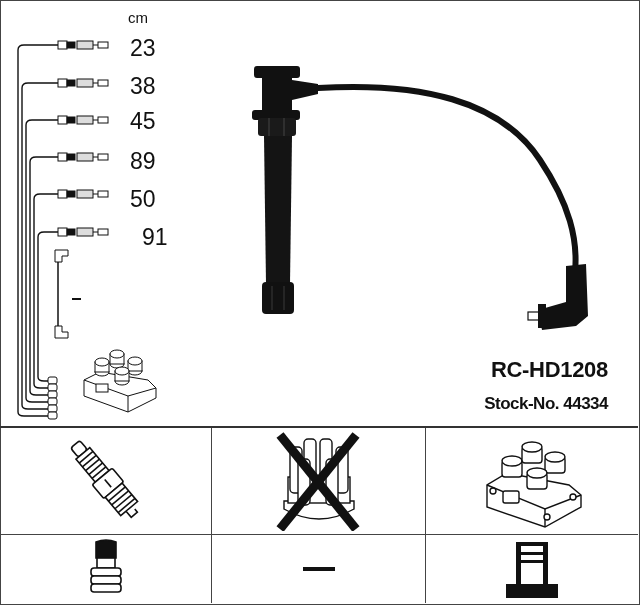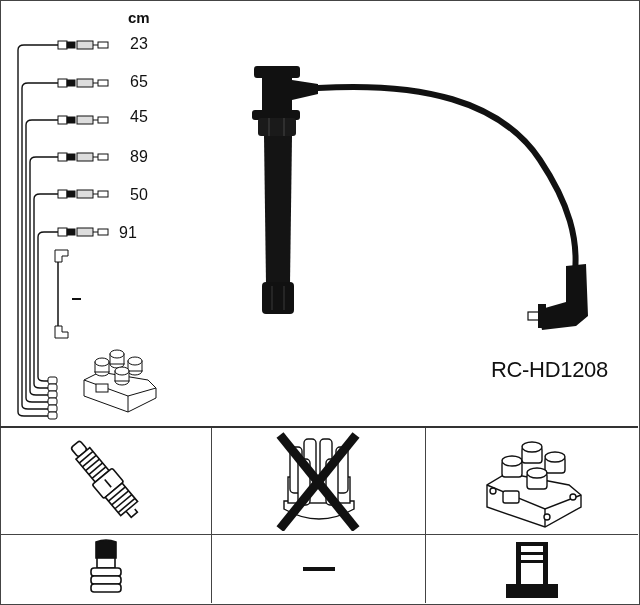--- a/index.html
+++ b/index.html
@@ -3,25 +3,25 @@
 <meta charset="utf-8">
 <style>
   html, body { margin: 0; padding: 0; background: #ffffff; }
   body { width: 640px; height: 605px; position: relative; overflow: hidden;
          font-family: "Liberation Sans", sans-serif; color: #111; }
   .frame { position: absolute; left: 0; top: 0; width: 638px; height: 603px;
            border: 1px solid #444; }
   .top-panel { position: absolute; left: 0; top: 0; width: 638px; height: 426px;
                border-bottom: 2px solid #333; }
   .unit-label { position: absolute; left: 128px; top: 9px; font-size: 15px;
-                font-weight: bold; }
-  .len-label { position: absolute; left: 130px; font-size: 16px; }
+                font-weight: normal; }
+  .len-label { position: absolute; left: 130px; font-size: 23px; }
   .svg-layer { position: absolute; left: 0; top: 0; }
   .part-no { position: absolute; right: 30px; top: 357px; font-size: 22px;
-             font-weight: normal; letter-spacing: -0.3px; }
+             font-weight: bold; letter-spacing: -0.3px; }
   .stock-no { position: absolute; right: 30px; top: 394px; font-size: 17px;
               font-weight: bold; letter-spacing: -0.5px; }
   .grid { position: absolute; left: 0; top: 428px; width: 638px; height: 175px; }
   .cell { position: absolute; border-right: 1px solid #444; border-bottom: 1px solid #444;
           box-sizing: border-box; display: flex; align-items: center; justify-content: center; }
   .cell.last-col { border-right: none; }
   .cell.last-row { border-bottom: none; }
   .dash-big { width: 32px; height: 4px; background: #111; }
   .dash-small { position: absolute; left: 72px; top: 298px; width: 9px; height: 2px; background: #111; }
 </style>
@@ -146,28 +146,29 @@
       <line x1="284" y1="286" x2="284" y2="310" stroke="#3a3a3a" stroke-width="1"></line>
 
       <path d="M566 266 L586 264 L588 316 L576 326 L542 330 L538 310 L566 302 Z" fill="#111"></path>
       <rect x="528" y="312" width="12" height="8" fill="#fff" stroke="#111" stroke-width="1.2"></rect>
       <rect x="538" y="304" width="8" height="24" fill="#111"></rect>
     </g>
   </svg>
 
   <span class="unit-label">cm</span>
   <span class="len-label" style="top:35px">23</span>
-  <span class="len-label" style="top:73px">65</span>
+  <span class="len-label" style="top:73px">38</span>
   <span class="len-label" style="top:108px">45</span>
   <span class="len-label" style="top:148px">89</span>
   <span class="len-label" style="top:186px">50</span>
-  <span class="len-label" style="top:224px; left:119px">91</span>
+  <span class="len-label" style="top:224px; left:142px">91</span>
   <span class="dash-small"></span>
 
   <span class="part-no">RC-HD1208</span>
+  <span class="stock-no">Stock-No. 44334</span>
 </div>
 
 <div class="grid">
 
   <div class="cell" style="left:0;top:0;width:212px;height:107px">
     <svg width="100" height="100" viewBox="0 0 100 100">
       <g transform="rotate(-40 50 50)" stroke="#111" stroke-width="1.6" fill="#fff">
         <rect x="44" y="2" width="12" height="12" rx="3"></rect>
         <rect x="41" y="14" width="18" height="30"></rect>
         <line x1="41" y1="19" x2="59" y2="19"></line>

